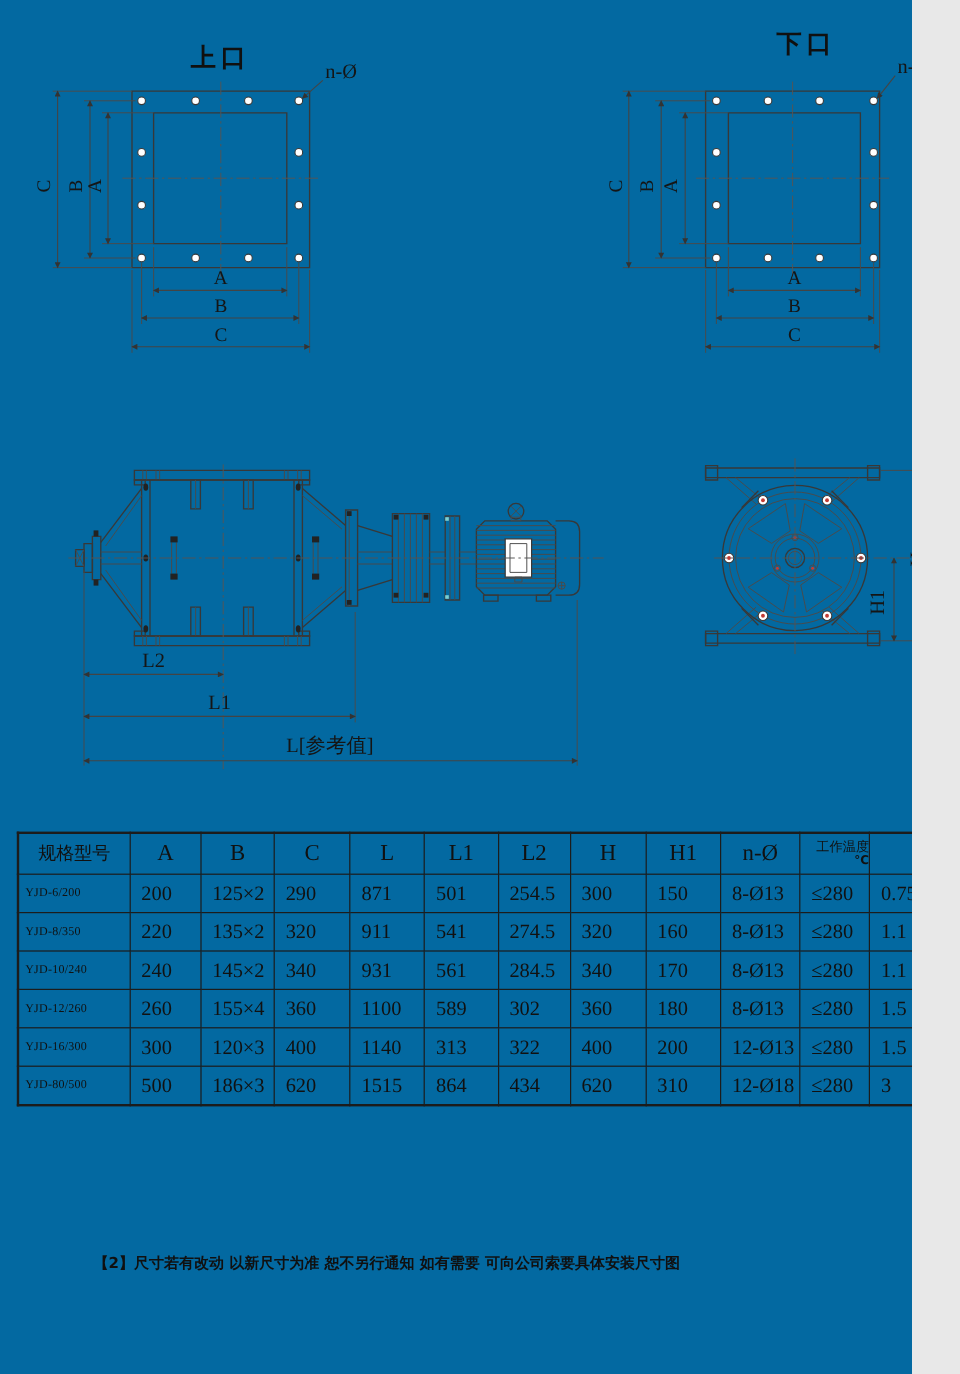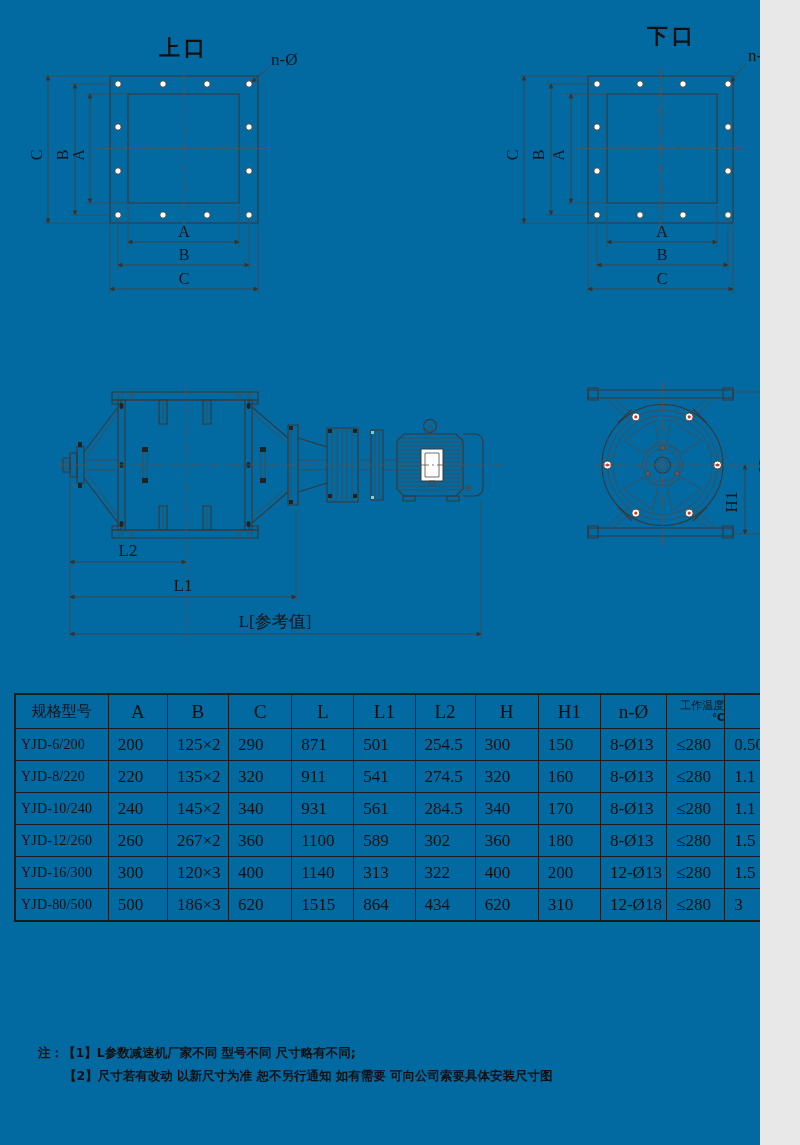--- a/index.html
+++ b/index.html
@@ -20,23 +20,23 @@
   .param-table td,.param-table th{border:1px solid #1c1c1c;padding:0;overflow:hidden;white-space:nowrap;}
   .tbl-title{height:56px;text-align:center;font-family:"Liberation Serif","DejaVu Serif",serif;
              font-size:28px;font-weight:bold;letter-spacing:2px;}
   .hdr-row th{height:33px;font-weight:normal;}
   .hdr-letter{font-family:"Liberation Serif","DejaVu Serif",serif;font-size:19px;text-align:center;}
   .hdr-spec{font-size:15px;font-weight:bold;text-align:center;}
   .hdr-stack{font-size:11px;font-weight:bold;text-align:right;line-height:1.1;}
   .hdr-stack .sub{font-size:10px;font-weight:bold;}
   .param-table td{height:31px;font-family:"Liberation Serif","DejaVu Serif",serif;font-size:17px;
                   text-align:left;padding-left:9px;}
-  .param-table td.spec{font-size:14px;padding-left:5px;letter-spacing:0.2px;}
+  .param-table td.spec{font-size:10px;padding-left:5px;letter-spacing:0.2px;}
   .notes{position:absolute;left:38px;top:1041px;font-size:12.5px;font-weight:bold;line-height:23px;color:#101010;}
-  .notes .l2{margin-left:26px;}
+  .notes .l2{margin-left:40px;}
 </style>
 </head>
 <body>
 
 <div class="page">
 
   <svg style="left:20px;top:15px;" width="300" height="295" viewBox="0 0 300 295">
     <defs>
       <marker id="mf1" viewBox="0 0 10 10" refX="9" refY="5" markerWidth="9" markerHeight="5.5" orient="auto-start-reverse">
         <path d="M0,0L10,5L0,10z" fill="#333"></path>
@@ -471,24 +471,24 @@
           <td>200</td>
           <td>125×2</td>
       <td>290</td>
           <td>871</td>
           <td>501</td>
       <td>254.5</td>
           <td>300</td>
           <td>150</td>
       <td>8-Ø13</td>
           <td>≤280</td>
-          <td>0.50</td>
+          <td>0.75</td>
     </tr>
     <tr>
-      <td class="spec">YJD-8/220</td>
+      <td class="spec">YJD-8/350</td>
           <td>220</td>
           <td>135×2</td>
       <td>320</td>
           <td>911</td>
           <td>541</td>
       <td>274.5</td>
           <td>320</td>
           <td>160</td>
       <td>8-Ø13</td>
           <td>≤280</td>
@@ -504,21 +504,21 @@
       <td>284.5</td>
           <td>340</td>
           <td>170</td>
       <td>8-Ø13</td>
           <td>≤280</td>
           <td>1.1</td>
     </tr>
     <tr>
       <td class="spec">YJD-12/260</td>
           <td>260</td>
-          <td>267×2</td>
+          <td>155×4</td>
       <td>360</td>
           <td>1100</td>
           <td>589</td>
       <td>302</td>
           <td>360</td>
           <td>180</td>
       <td>8-Ø13</td>
           <td>≤280</td>
           <td>1.5</td>
     </tr>
@@ -547,21 +547,18 @@
           <td>620</td>
           <td>310</td>
       <td>12-Ø18</td>
           <td>≤280</td>
           <td>3</td>
     </tr>
   </tbody>
     </table>
 
   <div class="notes">
-    <div>
-      <span>注：</span><span>【1】L参数减速机厂家不同 型号不同 尺寸略有不同;</span>
-    </div>
     <div class="l2">
       <span>【2】尺寸若有改动 以新尺寸为准 恕不另行通知 如有需要 可向公司索要具体安装尺寸图</span>
     </div>
   </div>
 
 </div>
 
 </body></html>

